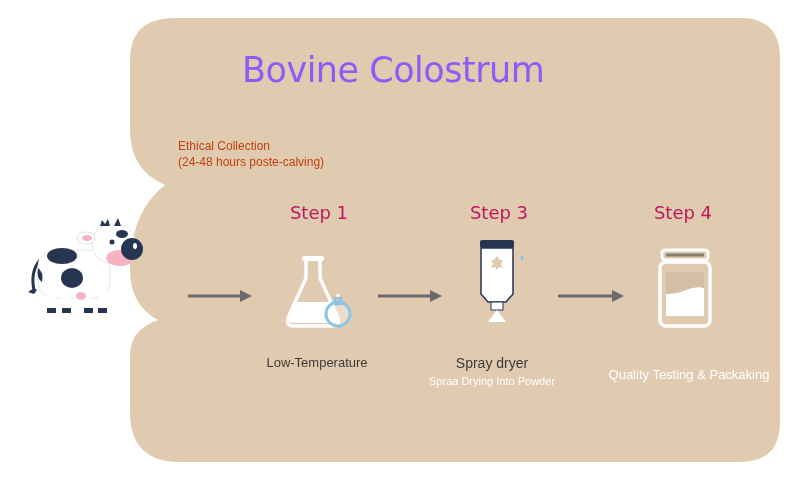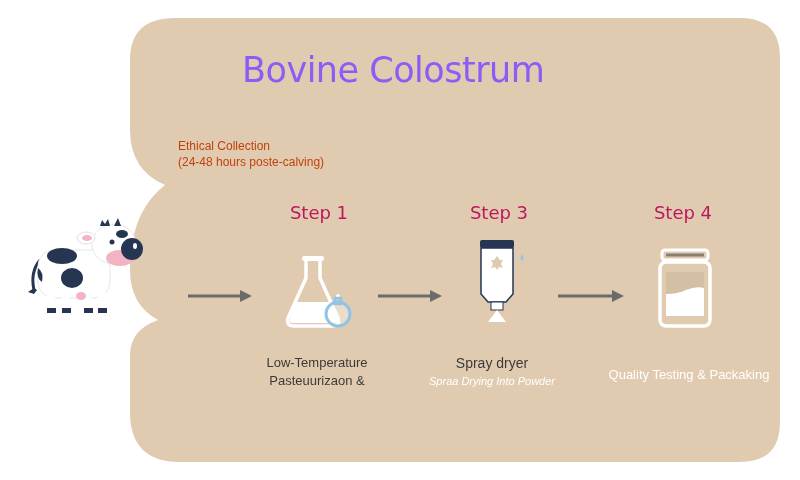--- a/index.html
+++ b/index.html
@@ -93,35 +93,34 @@
 <svg class="icon" style="left:282px; top:252px;" width="80" height="80" viewBox="0 0 80 80">
   <rect x="20" y="4" width="22" height="5" rx="2" fill="#ffffff"></rect>
   <path d="M24 9 V26 L6 66 Q4 74 12 74 H50 Q58 74 56 66 L38 26 V9" fill="none" stroke="#ffffff" stroke-width="3.5" stroke-linejoin="round"></path>
   <path d="M14 50 H48 L55 67 Q56 71 51 71 H11 Q6 71 8 66 Z" fill="#ffffff"></path>
   <circle cx="56" cy="44" r="2" fill="#ffffff"></circle>
   <circle cx="56" cy="62" r="12" fill="#ffffff" fill-opacity="0.35" stroke="#8ec5e6" stroke-width="3"></circle>
   <rect x="53" y="46" width="6" height="6" fill="none" stroke="#8ec5e6" stroke-width="2.5"></rect>
 </svg>
 <div class="desc" style="left:252px; top:354px; width:130px;">
   <div>Low-Temperature</div>
-  <div>Pasteuurizaon &amp;</div>
 </div>
 
 <div class="step-label" style="left:439px; top:202px;text-align:center;">Step 3</div>
 <svg class="icon" style="left:474px; top:238px;" width="60" height="100" viewBox="0 0 60 100">
   <rect x="6" y="2" width="34" height="8" rx="2" fill="#253552"></rect>
   <path d="M7 10 H39 V56 L32 64 H14 L7 56 Z" fill="#ffffff" stroke="#253552" stroke-width="1.5"></path>
   <path d="M20 22 l3 -4 l3 4 l3 0 l-2 4 l2 4 l-4 -1 l-2 3 l-2 -3 l-4 1 l2 -4 l-2 -4z" fill="#e0cbb1"></path>
   <rect x="17" y="64" width="12" height="8" fill="#ffffff" stroke="#253552" stroke-width="1"></rect>
   <path d="M23 72 L14 84 H32 Z" fill="#ffffff"></path>
   <path d="M48 16 q-3 5 0 7 q3 -2 0 -7z" fill="#8ec5e6"></path>
 </svg>
 <div class="desc" style="left:404px; top:354px; width:176px;">
   <div style="font-size:14px;">Spray dryer</div>
-  <div class="desc-light" style="font-size:11px;font-style:italic;">Spraa Drying Into Powder</div>
+  <div class="desc-light" style="font-size:11px;">Spraa Drying Into Powder</div>
 </div>
 
 <div class="step-label" style="left:623px; top:202px;">Step 4</div>
 <svg class="icon" style="left:656px; top:248px;" width="58" height="82" viewBox="0 0 58 82">
   <rect x="6" y="2" width="46" height="10" rx="3" fill="none" stroke="#ffffff" stroke-width="3"></rect>
   <line x1="10" y1="7" x2="48" y2="7" stroke="#8a7e72" stroke-width="3"></line>
   <rect x="4" y="14" width="50" height="64" rx="6" fill="none" stroke="#ffffff" stroke-width="3.5"></rect>
   <path d="M10 24 H48 V68 H10 Z" fill="#d4bfa4"></path>
   <path d="M10 46 Q22 46 30 42 Q40 38 48 40 V68 H10 Z" fill="#ffffff"></path>
 </svg>

